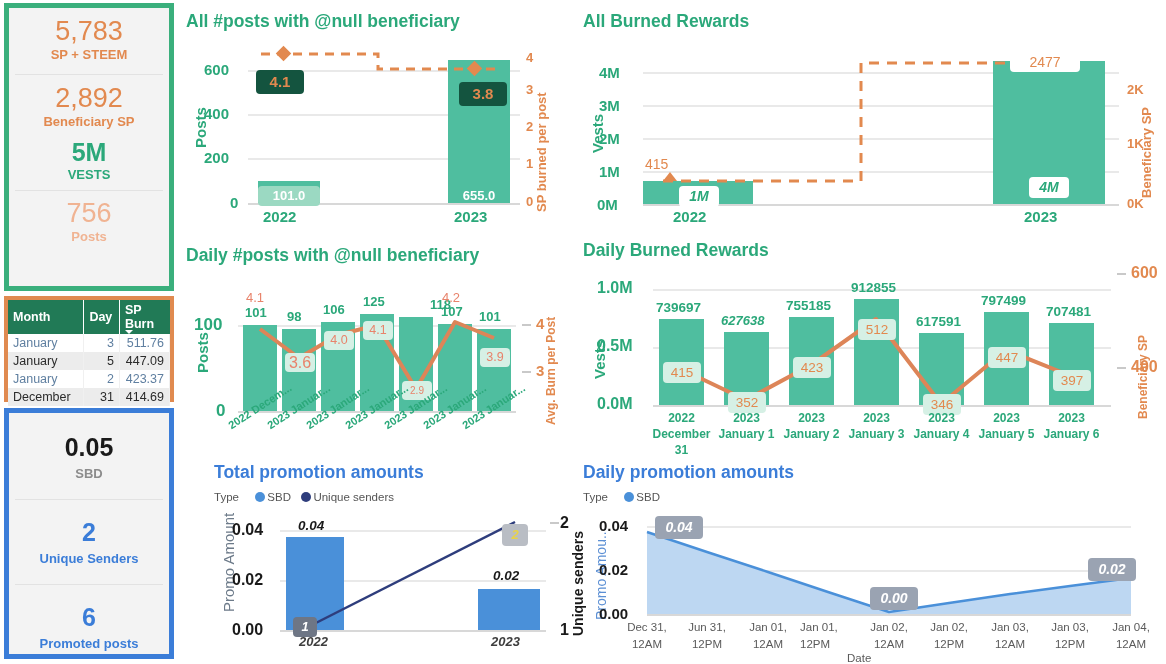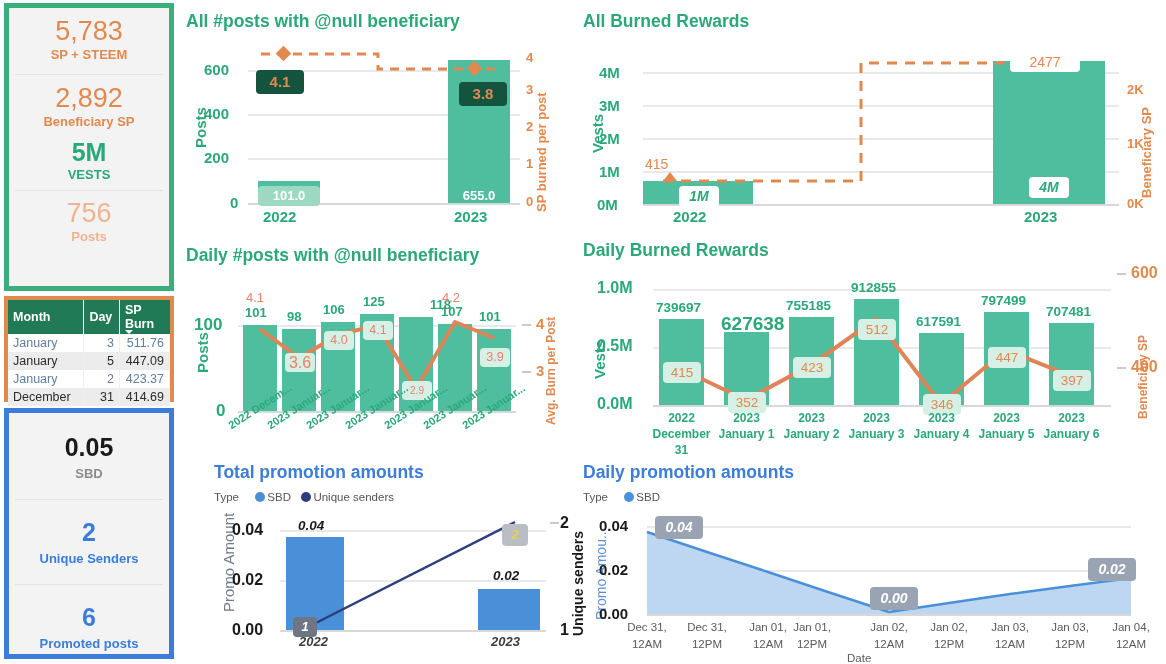--- a/index.html
+++ b/index.html
@@ -357,21 +357,21 @@
     <div class="bar" style="left:271px;top:62px;width:45px;height:106px;"></div>
     <div class="bar" style="left:336px;top:96px;width:45px;height:72px;"></div>
     <div class="bar" style="left:401px;top:75px;width:45px;height:93px;"></div>
     <div class="bar" style="left:466px;top:86px;width:45px;height:82px;"></div>
 
     <svg style="left:0;top:0;width:580px;height:220px;">
       <polyline points="98,132 163,163 228,128 293,82 358,167 423,113 488,139" fill="none" stroke="#DD8558" stroke-width="4" stroke-linejoin="round"></polyline>
     </svg>
 
     <div class="dlabel t-green" style="left:73px;top:63px;font-size:13.5px;font-weight:bold;">739697</div>
-    <div class="dlabel t-green" style="left:138px;top:76px;font-size:19px;font-weight:bold;">627638</div>
+    <div class="dlabel t-green" style="left:138px;top:76px;font-size:13px;font-weight:bold;font-style:italic;">627638</div>
     <div class="dlabel t-green" style="left:203px;top:61px;font-size:13.5px;font-weight:bold;">755185</div>
     <div class="dlabel t-green" style="left:268px;top:43px;font-size:13.5px;font-weight:bold;">912855</div>
     <div class="dlabel t-green" style="left:333px;top:77px;font-size:13.5px;font-weight:bold;">617591</div>
     <div class="dlabel t-green" style="left:398px;top:56px;font-size:13.5px;font-weight:bold;">797499</div>
     <div class="dlabel t-green" style="left:463px;top:67px;font-size:13.5px;font-weight:bold;">707481</div>
 
     <div class="pill pill-mint" style="left:80px;top:125px;width:38px;height:21px;line-height:21px;font-size:13.5px;font-weight:normal;color:#E2894F;">415</div>
     <div class="pill pill-mint" style="left:145px;top:155px;width:38px;height:21px;line-height:21px;font-size:13.5px;font-weight:normal;color:#E2894F;">352</div>
     <div class="pill pill-mint" style="left:210px;top:120px;width:38px;height:21px;line-height:21px;font-size:13.5px;font-weight:normal;color:#E2894F;">423</div>
     <div class="pill pill-mint" style="left:275px;top:82px;width:38px;height:21px;line-height:21px;font-size:13.5px;font-weight:normal;color:#E2894F;">512</div>
@@ -459,23 +459,23 @@
     <svg style="left:0;top:0;width:580px;height:204px;">
       <polygon points="64,72 124,92 185,112 245,132 306,152 366,143 427,134 487,126 548,118 548,154 64,154" fill="#BDD7F2"></polygon>
       <polyline points="64,72 124,92 185,112 245,132 306,152 366,143 427,134 487,126 548,118" fill="none" stroke="#4A90D9" stroke-width="2.5" stroke-linejoin="round"></polyline>
     </svg>
 
     <div class="pill pill-grey" style="left:72px;top:56px;width:48px;height:23px;line-height:23px;font-size:14px;">0.04</div>
     <div class="pill pill-grey" style="left:287px;top:127px;width:48px;height:23px;line-height:23px;font-size:14px;">0.00</div>
     <div class="pill pill-grey" style="left:505px;top:98px;width:48px;height:23px;line-height:23px;font-size:14px;">0.02</div>
 
     <div style="position:absolute;left:36px;top:159px;width:56px;text-align:center;font-size:11.5px;color:#5A5A5A;line-height:1.45;">Dec 31, 12AM</div>
-    <div style="position:absolute;left:96px;top:159px;width:56px;text-align:center;font-size:11.5px;color:#5A5A5A;line-height:1.45;">Dec 31, 12PM</div>
+    <div style="position:absolute;left:96px;top:159px;width:56px;text-align:center;font-size:11.5px;color:#5A5A5A;line-height:1.45;">Jun 31, 12PM</div>
     <div style="position:absolute;left:157px;top:159px;width:56px;text-align:center;font-size:11.5px;color:#5A5A5A;line-height:1.45;">Jan 01, 12AM</div>
-    <div style="position:absolute;left:201px;top:159px;width:56px;text-align:center;font-size:11.5px;color:#5A5A5A;line-height:1.45;">Jan 01, 12PM</div>
+    <div style="position:absolute;left:217px;top:159px;width:56px;text-align:left;font-size:11.5px;color:#5A5A5A;line-height:1.45;">Jan 01, 12PM</div>
     <div style="position:absolute;left:278px;top:159px;width:56px;text-align:center;font-size:11.5px;color:#5A5A5A;line-height:1.45;">Jan 02, 12AM</div>
     <div style="position:absolute;left:338px;top:159px;width:56px;text-align:center;font-size:11.5px;color:#5A5A5A;line-height:1.45;">Jan 02, 12PM</div>
     <div style="position:absolute;left:399px;top:159px;width:56px;text-align:center;font-size:11.5px;color:#5A5A5A;line-height:1.45;">Jan 03, 12AM</div>
     <div style="position:absolute;left:459px;top:159px;width:56px;text-align:center;font-size:11.5px;color:#5A5A5A;line-height:1.45;">Jan 03, 12PM</div>
     <div style="position:absolute;left:520px;top:159px;width:56px;text-align:center;font-size:11.5px;color:#5A5A5A;line-height:1.45;">Jan 04, 12AM</div>
 
     <div style="position:absolute;left:264px;top:192px;font-size:11.5px;color:#5A5A5A;">Date</div>
   </div>
 
 </div>

